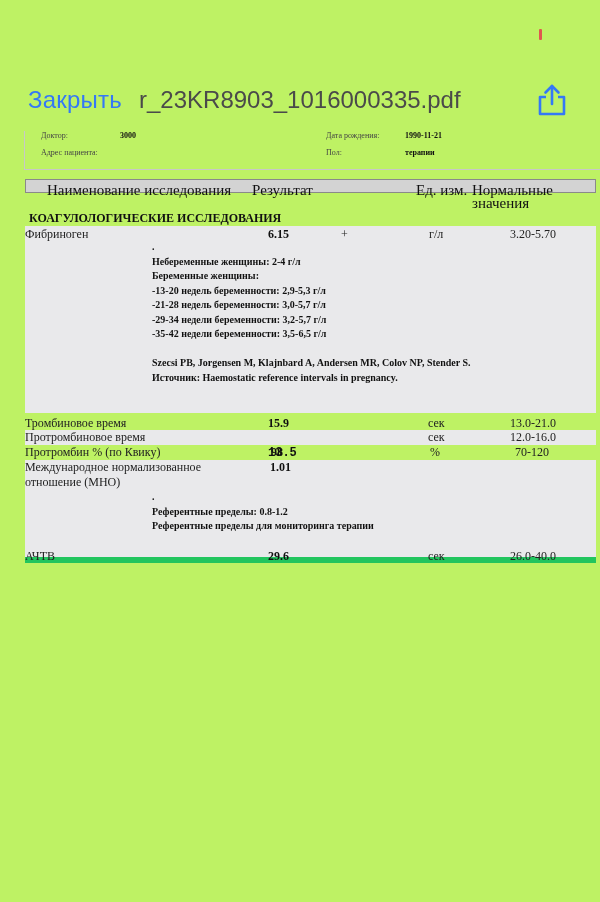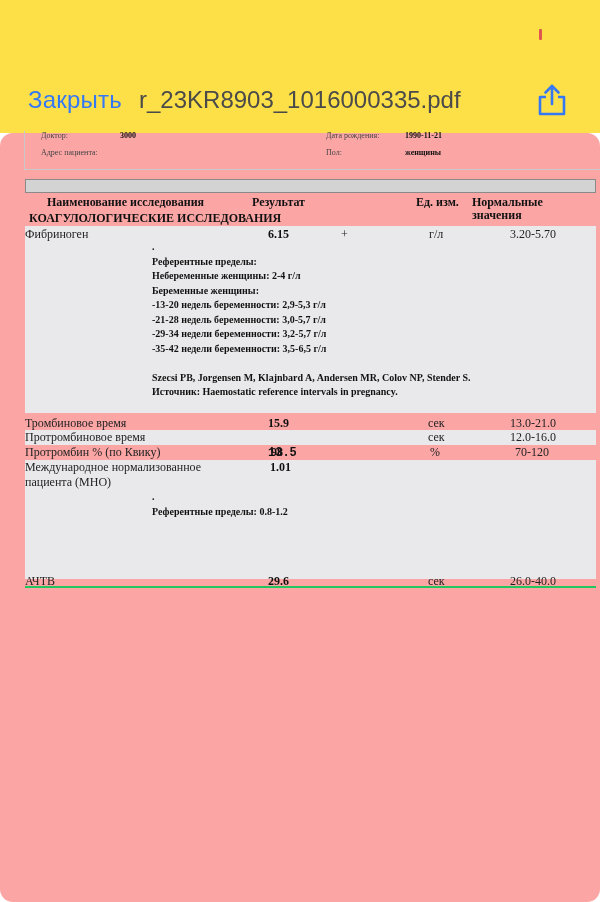--- a/index.html
+++ b/index.html
@@ -1,34 +1,34 @@
 <!DOCTYPE html>
 <html><head>
 <meta charset="utf-8">
 <style>
   * { margin: 0; padding: 0; box-sizing: border-box; }
   html, body { width: 600px; height: 902px; background: #ffffff; overflow: hidden; }
   body { position: relative; font-family: "Liberation Serif", serif; color: #1a1a1a; }
 
   
-  .topbar { position: absolute; left: 0; top: 0; width: 600px; height: 133px; background: #fde047; }
+  .topbar { position: absolute; left: 0; top: 0; width: 600px; height: 133px; background: #bef264; }
   .status-dot { position: absolute; left: 539px; top: 29px; width: 3px; height: 11px; background: #e0574f; border-radius: 1px; }
   .close-btn { position: absolute; left: 28px; top: 86px; font-family: "Liberation Sans", sans-serif; font-size: 24px; color: #3478f6; letter-spacing: 0.2px; }
   .file-title { position: absolute; left: 139px; top: 86px; font-family: "Liberation Sans", sans-serif; font-size: 24px; color: #4a4a4a; }
   .share-btn { position: absolute; left: 536px; top: 83px; width: 32px; height: 34px; }
 
   
-  .doc { position: absolute; left: 0; top: 133px; width: 600px; height: 769px; background: #fca5a5; border-radius: 13px; }
+  .doc { position: absolute; left: 0; top: 133px; width: 600px; height: 769px; background: #bef264; }
   .info-box { position: absolute; left: 24px; top: -2px; width: 580px; height: 39px; border-left: 1px solid #c8c8c8; border-bottom: 1px solid #c8c8c8; }
   .info-label, .info-val { position: absolute; font-size: 8px; }
   .info-label { color: #444; }
   .info-val { font-weight: bold; color: #111; }
 
   .thead { position: absolute; left: 25px; top: 46px; width: 571px; height: 14px; background: #d3d3d3; border: 1px solid #8a8a8a; }
-  .th { position: absolute; top: 16px; font-size: 12px; font-weight: bold; line-height: 13px; color: #111; }
+  .th { position: absolute; top: 4px; font-size: 15px; font-weight: normal; line-height: 13px; color: #111; }
 
   .section-title { position: absolute; left: 29px; top: 78px; font-size: 12px; font-weight: bold; color: #111; }
 
   .row { position: absolute; left: 25px; width: 571px; }
   .row.gray { background: #e9e9eb; }
   .cell { position: absolute; font-size: 12px; line-height: 14px; color: #222; }
   .cell.bold { font-weight: bold; color: #111; }
   .note { position: absolute; font-size: 10px; font-weight: bold; line-height: 14.5px; color: #111; }
 </style>
 </head>
@@ -49,41 +49,40 @@
 
 <div class="doc">
 
   <div class="info-box">
     <span class="info-label" style="left:16px; top:0px;">Доктор:</span>
     <span class="info-val" style="left:95px; top:0px;">3000</span>
     <span class="info-label" style="left:16px; top:17px;">Адрес пациента:</span>
     <span class="info-label" style="left:301px; top:0px;">Дата рождения:</span>
     <span class="info-val" style="left:380px; top:0px;">1990-11-21</span>
     <span class="info-label" style="left:301px; top:17px;">Пол:</span>
-    <span class="info-val" style="left:380px; top:17px;">женщины</span>
+    <span class="info-val" style="left:380px; top:17px;">терапии</span>
   </div>
 
   <div class="thead">
     <span class="th" style="left:21px;">Наименование исследования</span>
     <span class="th" style="left:226px;">Результат</span>
     <span class="th" style="left:390px;text-align:center;">Ед. изм.</span>
     <span class="th" style="left:446px;">Нормальные значения</span>
   </div>
 
   <div class="section-title">КОАГУЛОЛОГИЧЕСКИЕ ИССЛЕДОВАНИЯ</div>
 
   <div class="row gray" style="top:93px; height:187px;">
     <span class="cell" style="left:0px; top:1px;">Фибриноген</span>
     <span class="cell bold" style="left:243px; top:1px;">6.15</span>
     <span class="cell" style="left:316px; top:1px;">+</span>
     <span class="cell" style="left:404px; top:1px;">г/л</span>
     <span class="cell" style="left:485px; top:1px;">3.20-5.70</span>
     <div class="note" style="left:127px; top:14px;">
       <div>.</div>
-      <div>Референтные пределы:</div>
       <div>Небеременные женщины: 2-4 г/л</div>
       <div>Беременные женщины:</div>
       <div>-13-20 недель беременности: 2,9-5,3 г/л</div>
       <div>-21-28 недель беременности: 3,0-5,7 г/л</div>
       <div>-29-34 недели беременности: 3,2-5,7 г/л</div>
       <div>-35-42 недели беременности: 3,5-6,5 г/л</div>
       <div style="height:14.5px;"></div>
       <div>Szecsi PB, Jorgensen M, Klajnbard A, Andersen MR, Colov NP, Stender S.</div>
       <div>Источник: Haemostatic reference intervals in pregnancy.</div>
     </div>
@@ -103,30 +102,31 @@
     <span class="cell" style="left:485px; top:0px;">12.0-16.0</span>
   </div>
 
   <div class="row" style="top:312px; height:23px;">
     <span class="cell" style="left:0px; top:0px;">Протромбин % (по Квику)</span>
     <span class="cell bold" style="left:246px; top:0px;">98</span>
     <span class="cell" style="left:405px; top:0px;">%</span>
     <span class="cell" style="left:490px; top:0px;">70-120</span>
   </div>
 
-  <div class="row gray" style="top:327px; height:119px;padding-left:36px;">
+  <div class="row gray" style="top:327px; height:101px;padding-left:36px;">
     <span class="cell" style="left:0px; top:0px;">Международное нормализованное</span>
-    <span class="cell" style="left:0px; top:15px;">пациента (МНО)</span>
+    <span class="cell" style="left:0px; top:15px;">отношение (МНО)</span>
     <span class="cell bold" style="left:245px; top:0px;">1.01</span>
     <div class="note" style="left:127px; top:30px;">
       <div>.</div>
       <div>Референтные пределы: 0.8-1.2</div>
+      <div>Референтные пределы для мониторинга терапии</div>
     </div>
   </div>
 
-  <div class="row" style="top:440px; height:15px; border-bottom:2px solid #22c55e;font-family:Liberation Serif, serif;">
+  <div class="row" style="top:415px; height:15px; border-bottom:6px solid #22c55e;font-family:Liberation Serif, serif;">
     <span class="cell" style="left:0px; top:1px;">АЧТВ</span>
     <span class="cell bold" style="left:243px; top:1px;">29.6</span>
     <span class="cell" style="left:403px; top:1px;">сек</span>
     <span class="cell" style="left:485px; top:1px;">26.0-40.0</span>
   </div>
 
 </div>
 
 </body></html>

